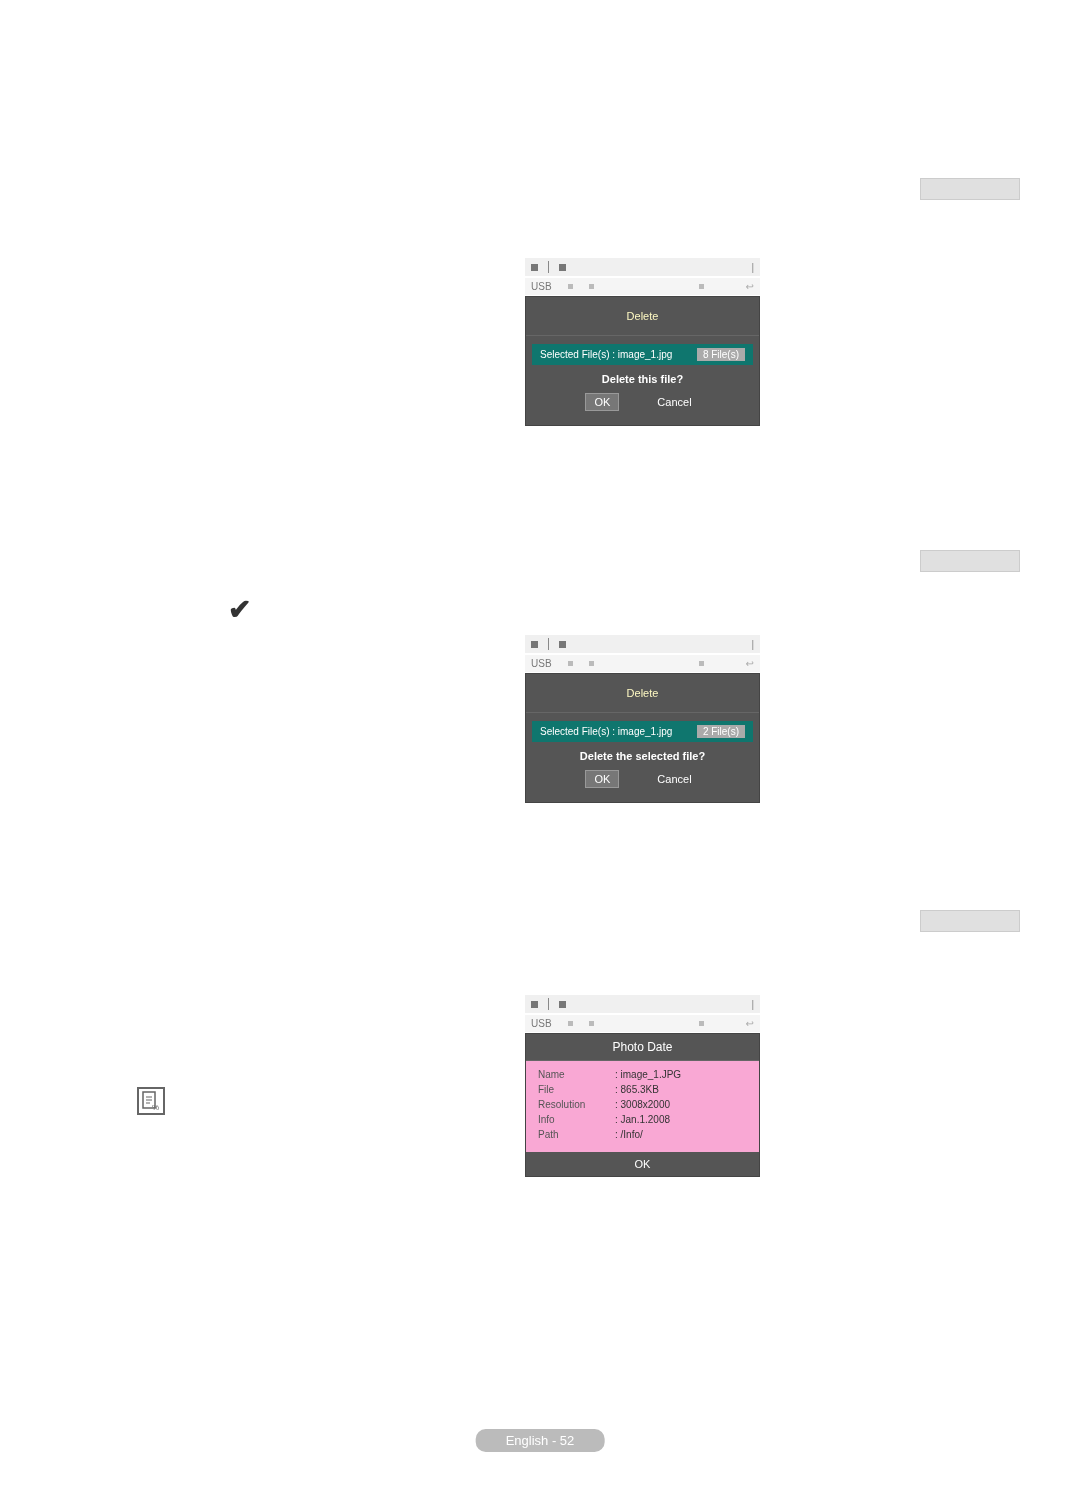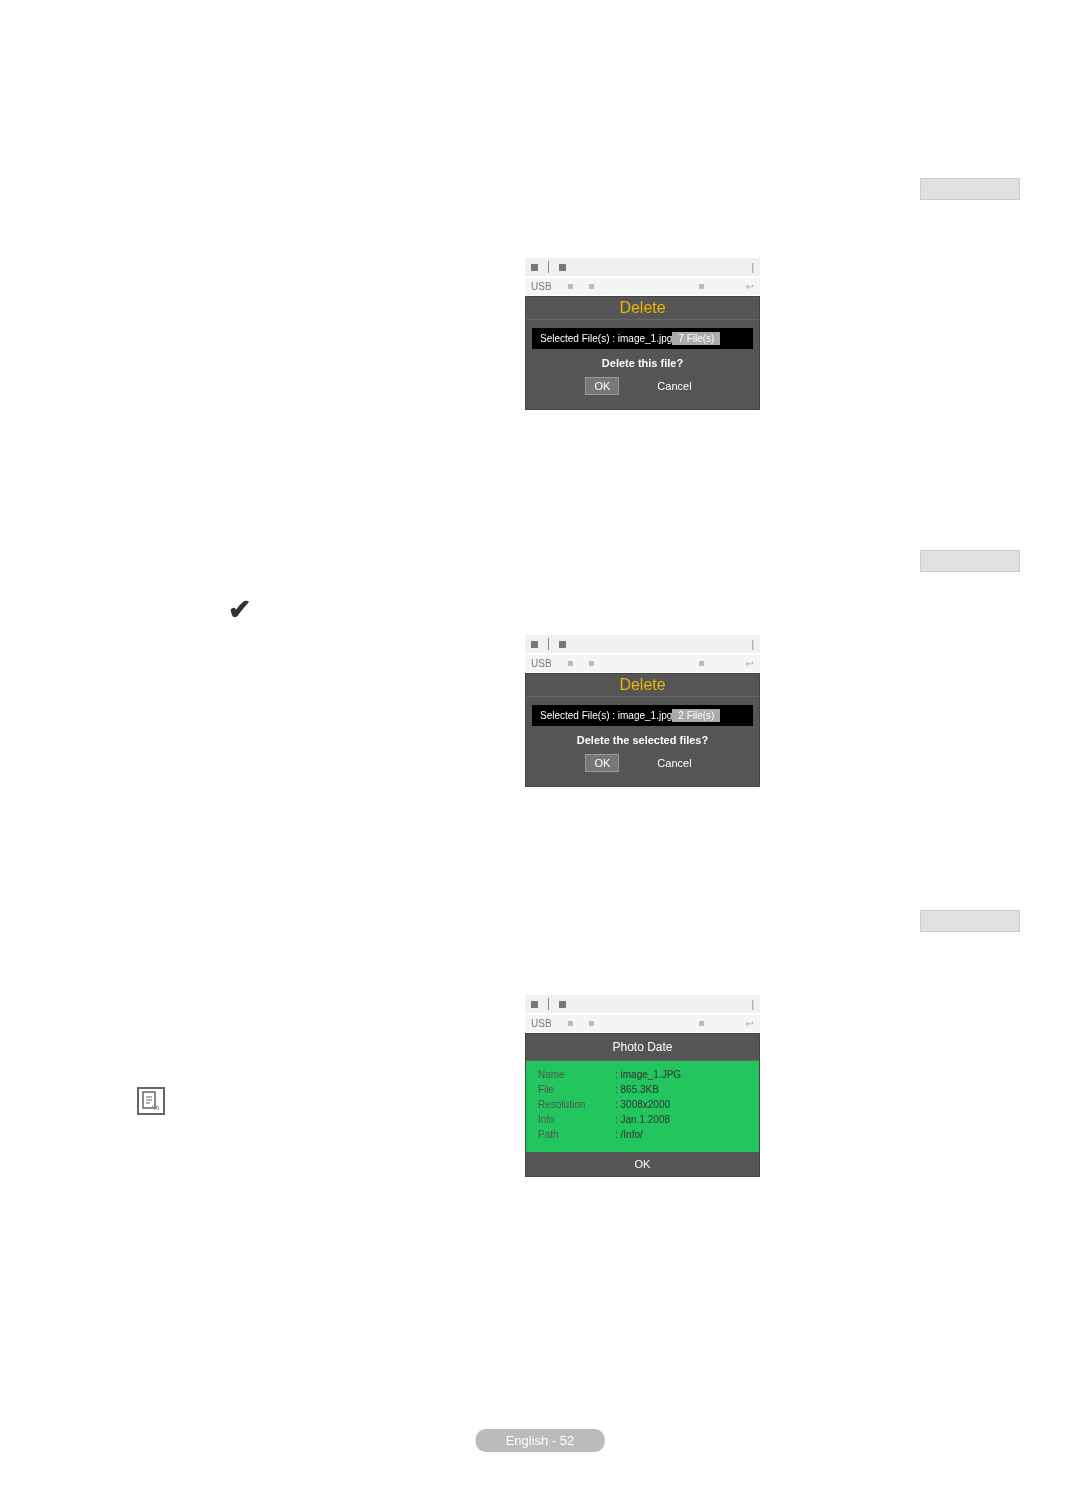--- a/index.html
+++ b/index.html
@@ -115,35 +115,36 @@
     }
 
     
     .delete-dialog {
       background: #555;
       border: 1px solid #444;
     }
 
     .delete-header {
       background: #555;
-      color: #eab308;
+      color: #fef9c3;
       text-align: center;
-      font-size: 16px;
-      padding: 2px 0;
+      font-size: 11px;
+      padding: 13px 0;
       border-bottom: 1px solid #666;
     }
 
     .delete-body {
       padding: 8px 6px;
       background: #555;
     }
 
     .selected-file-row {
-      background: #000000;
-      display: flex;
+      background: #0f766e;
+      display: flex;
+      justify-content: space-between;
       align-items: center;
       padding: 4px 8px;
       margin-bottom: 8px;
     }
 
     .selected-file-text {
       font-size: 10px;
       color: #fff;
     }
 
@@ -217,21 +218,21 @@
     .photo-info-header {
       background: #555;
       color: #fff;
       text-align: center;
       font-size: 12px;
       padding: 6px 0;
       border-bottom: 1px solid #666;
     }
 
     .photo-info-body {
-      background: #22c55e;
+      background: #f9a8d4;
       padding: 8px 12px;
     }
 
     .photo-info-row {
       display: flex;
       gap: 12px;
       margin-bottom: 4px;
       font-size: 10px;
       color: #333;
     }
@@ -306,21 +307,21 @@
     <span class="usb-dot"></span>
     <span style="width:10px"></span>
     <span class="usb-corner-icon">↩</span>
   </div>
 
   <div class="delete-dialog">
     <div class="delete-header">Delete</div>
     <div class="delete-body">
       <div class="selected-file-row">
         <span class="selected-file-text">Selected File(s) : image_1.jpg</span>
-        <span class="file-count-badge">7 File(s)</span>
+        <span class="file-count-badge">8 File(s)</span>
       </div>
       <div class="delete-question">Delete this file?</div>
       <div class="delete-buttons">
         <button class="delete-btn active">OK</button>
         <button class="delete-btn">Cancel</button>
       </div>
     </div>
   </div>
 </div>
 
@@ -350,21 +351,21 @@
     <span class="usb-corner-icon">↩</span>
   </div>
 
   <div class="delete-dialog">
     <div class="delete-header">Delete</div>
     <div class="delete-body">
       <div class="selected-file-row">
         <span class="selected-file-text">Selected File(s) : image_1.jpg</span>
         <span class="file-count-badge">2 File(s)</span>
       </div>
-      <div class="delete-question">Delete the selected files?</div>
+      <div class="delete-question">Delete the selected file?</div>
       <div class="delete-buttons">
         <button class="delete-btn active">OK</button>
         <button class="delete-btn">Cancel</button>
       </div>
     </div>
   </div>
 </div>
 
 <div class="page-badge-3">
 </div>

